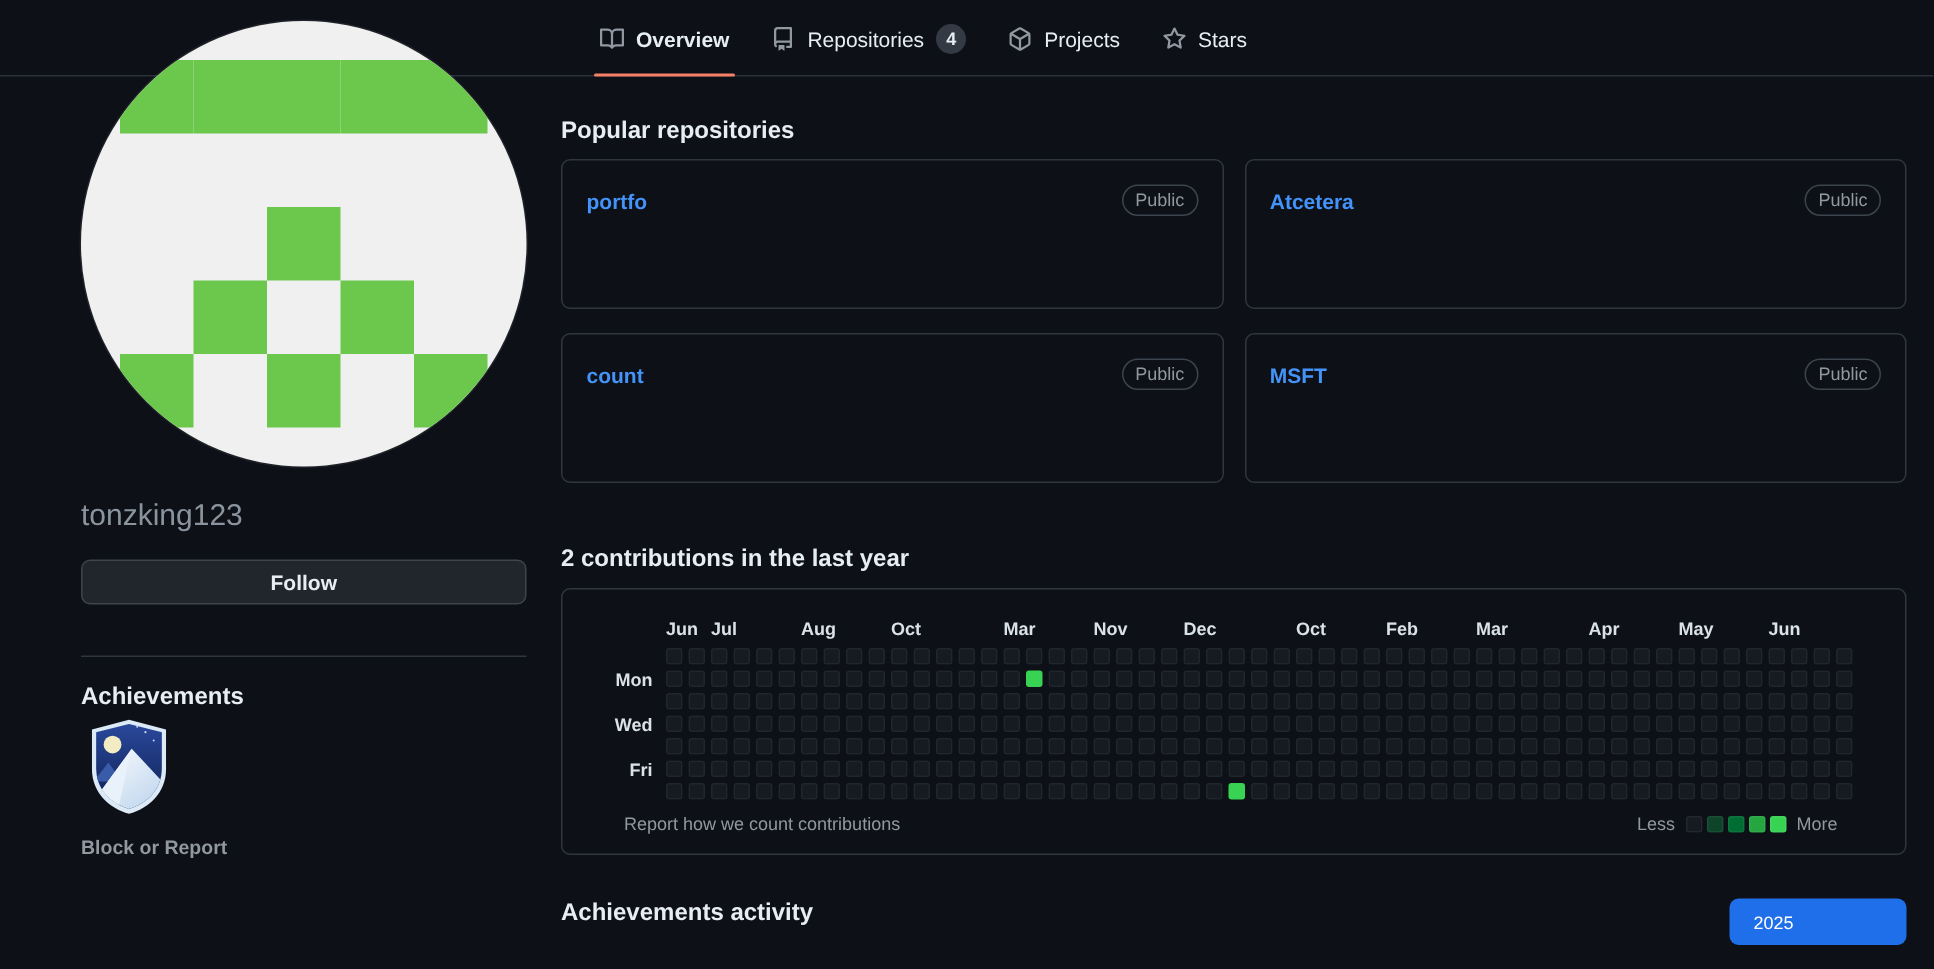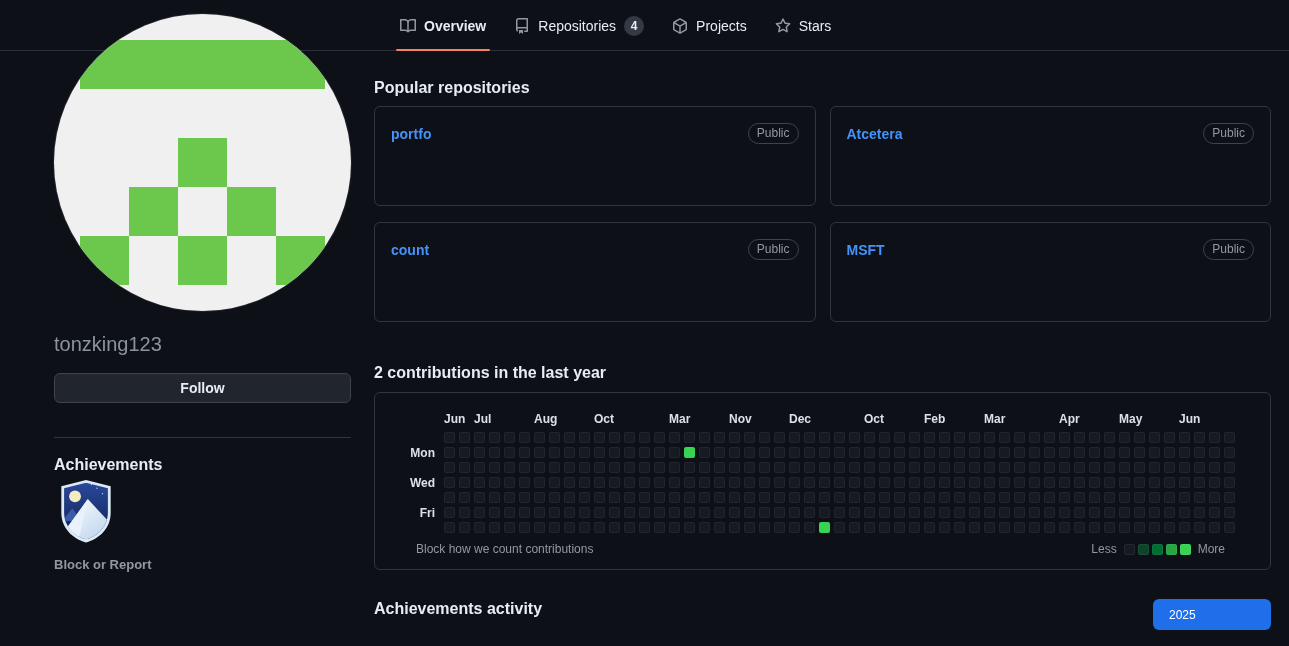--- a/index.html
+++ b/index.html
@@ -613,21 +613,21 @@
         <div class="cell" style="background: rgb(22, 27, 34);"></div>
         <div class="cell" style="background: rgb(22, 27, 34);"></div>
         <div class="cell" style="background: rgb(22, 27, 34);"></div>
         <div class="cell" style="background: rgb(22, 27, 34);"></div>
         <div class="cell" style="background: rgb(22, 27, 34);"></div>
         <div class="cell" style="background: rgb(22, 27, 34);"></div>
         <div class="cell" style="background: rgb(22, 27, 34);"></div>
         <div class="cell" style="background: rgb(22, 27, 34);"></div>
         <div class="cell" style="background: rgb(22, 27, 34);"></div>
       </div>
-    <div class="learn-link">Block how we count contributions</div>
+    <div class="learn-link">Report how we count contributions</div>
     <div class="legend">
       <span class="label">Less</span>
       <span class="swatches" style="display:flex;gap:3px;">
           <span class="swatch" style="background: rgb(22, 27, 34);"></span>
           <span class="swatch" style="background: rgb(14, 68, 41);"></span>
           <span class="swatch" style="background: rgb(0, 109, 50);"></span>
           <span class="swatch" style="background: rgb(38, 166, 65);"></span>
           <span class="swatch" style="background: rgb(57, 211, 83);"></span>
         </span>
       <span class="label">More</span>

